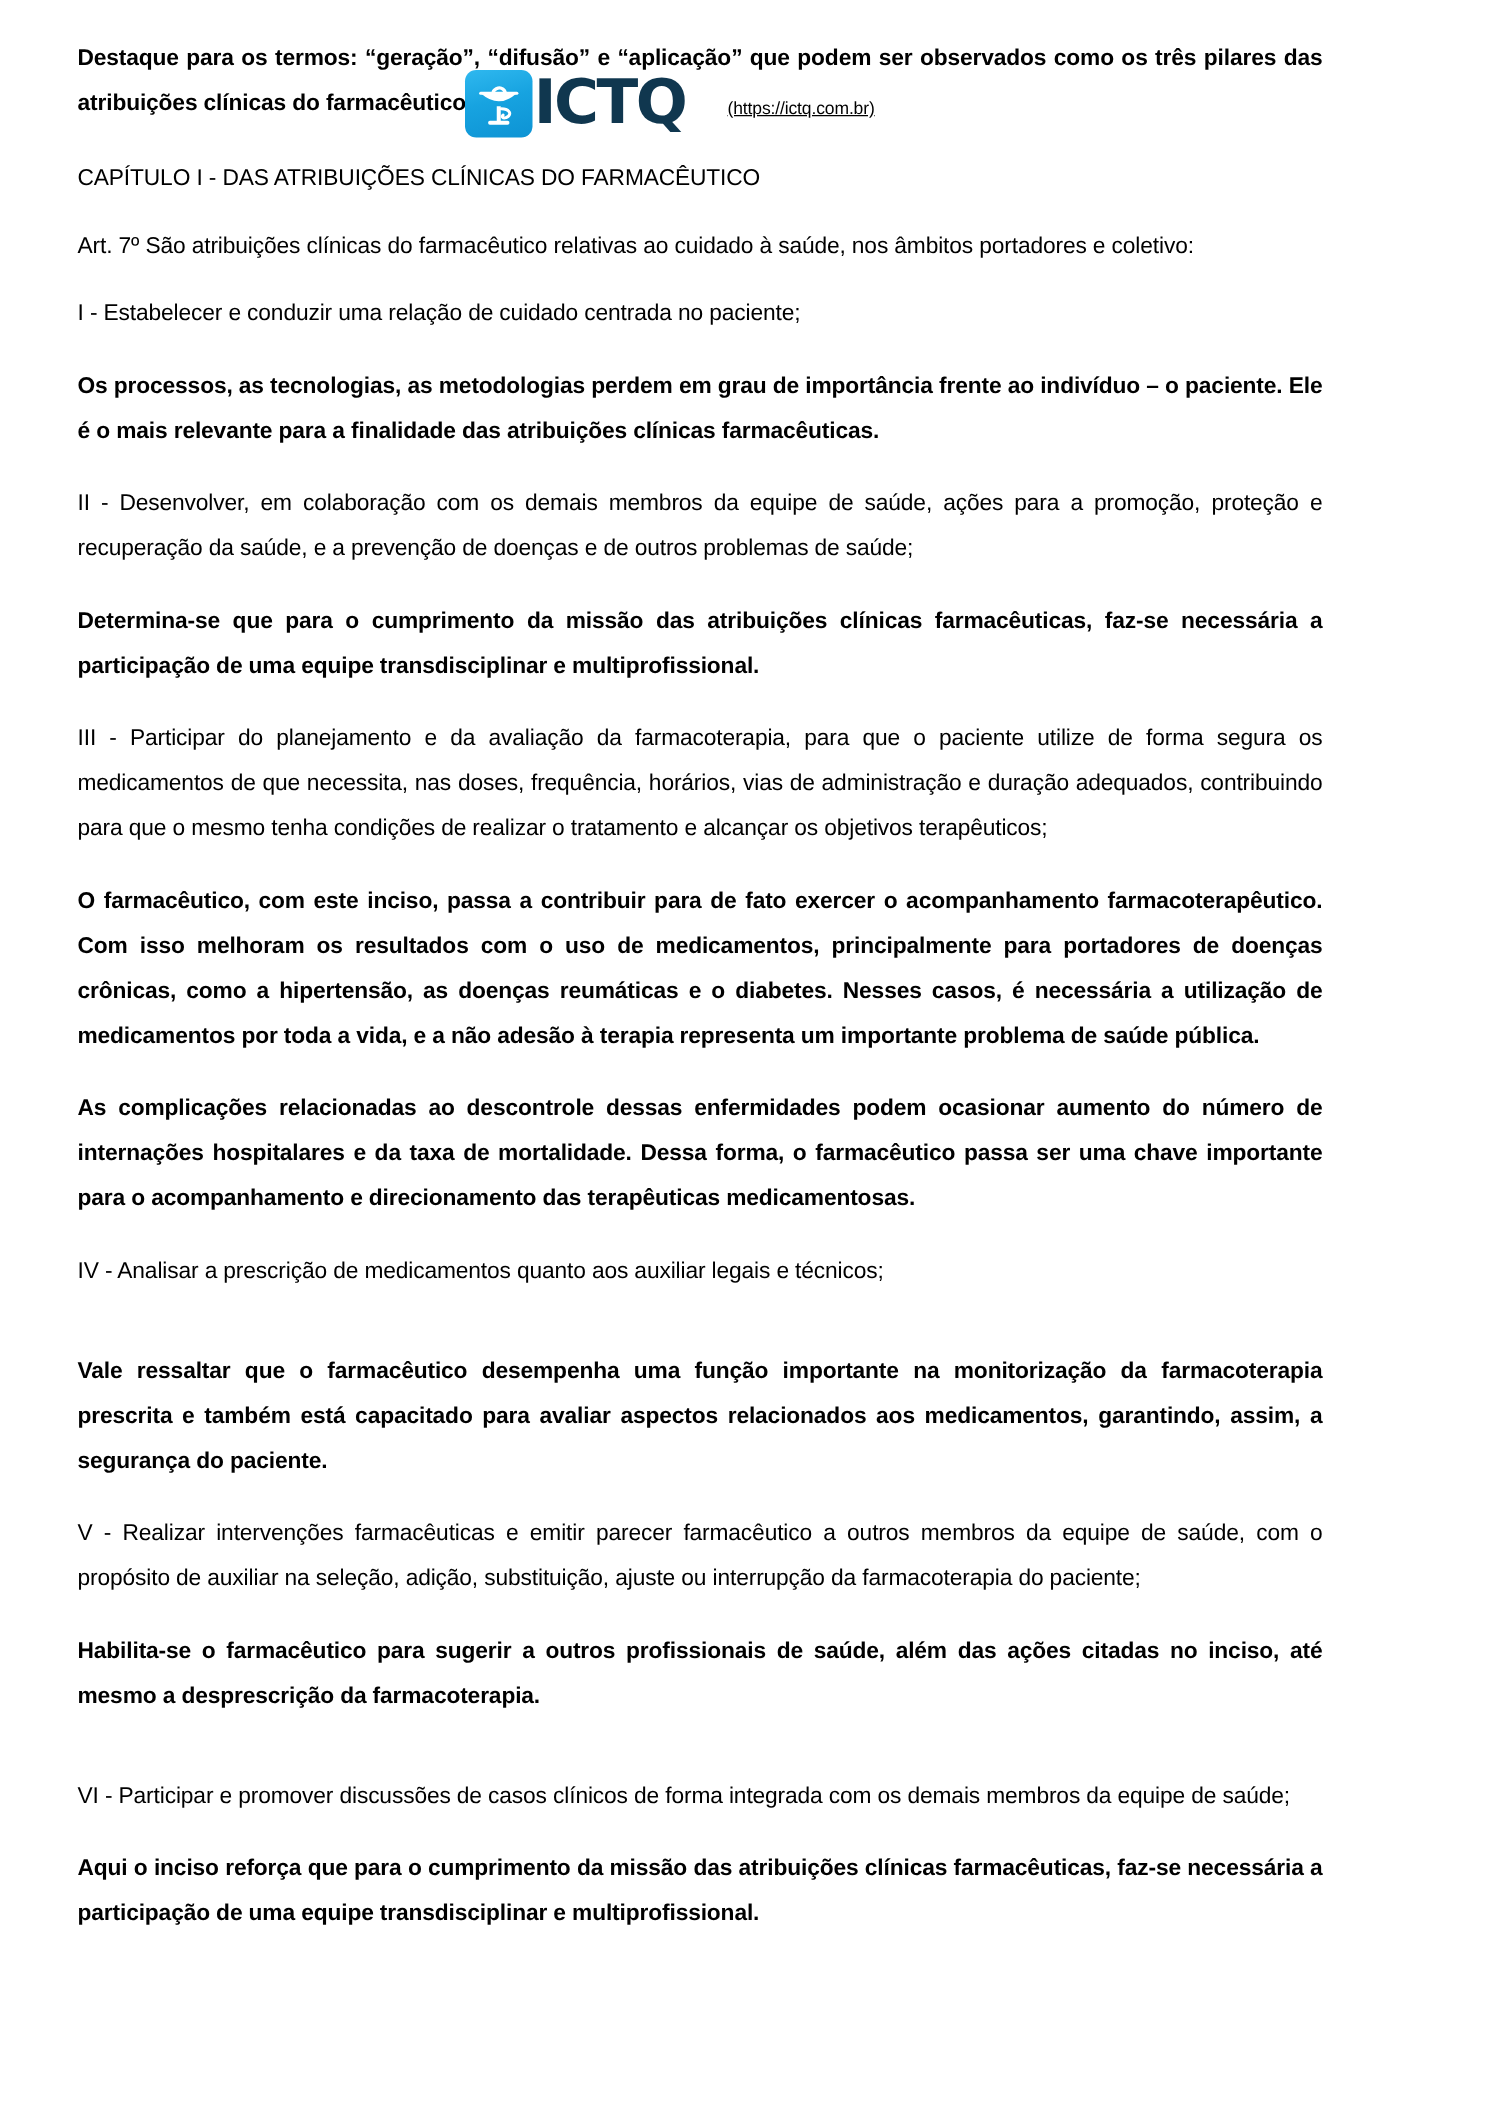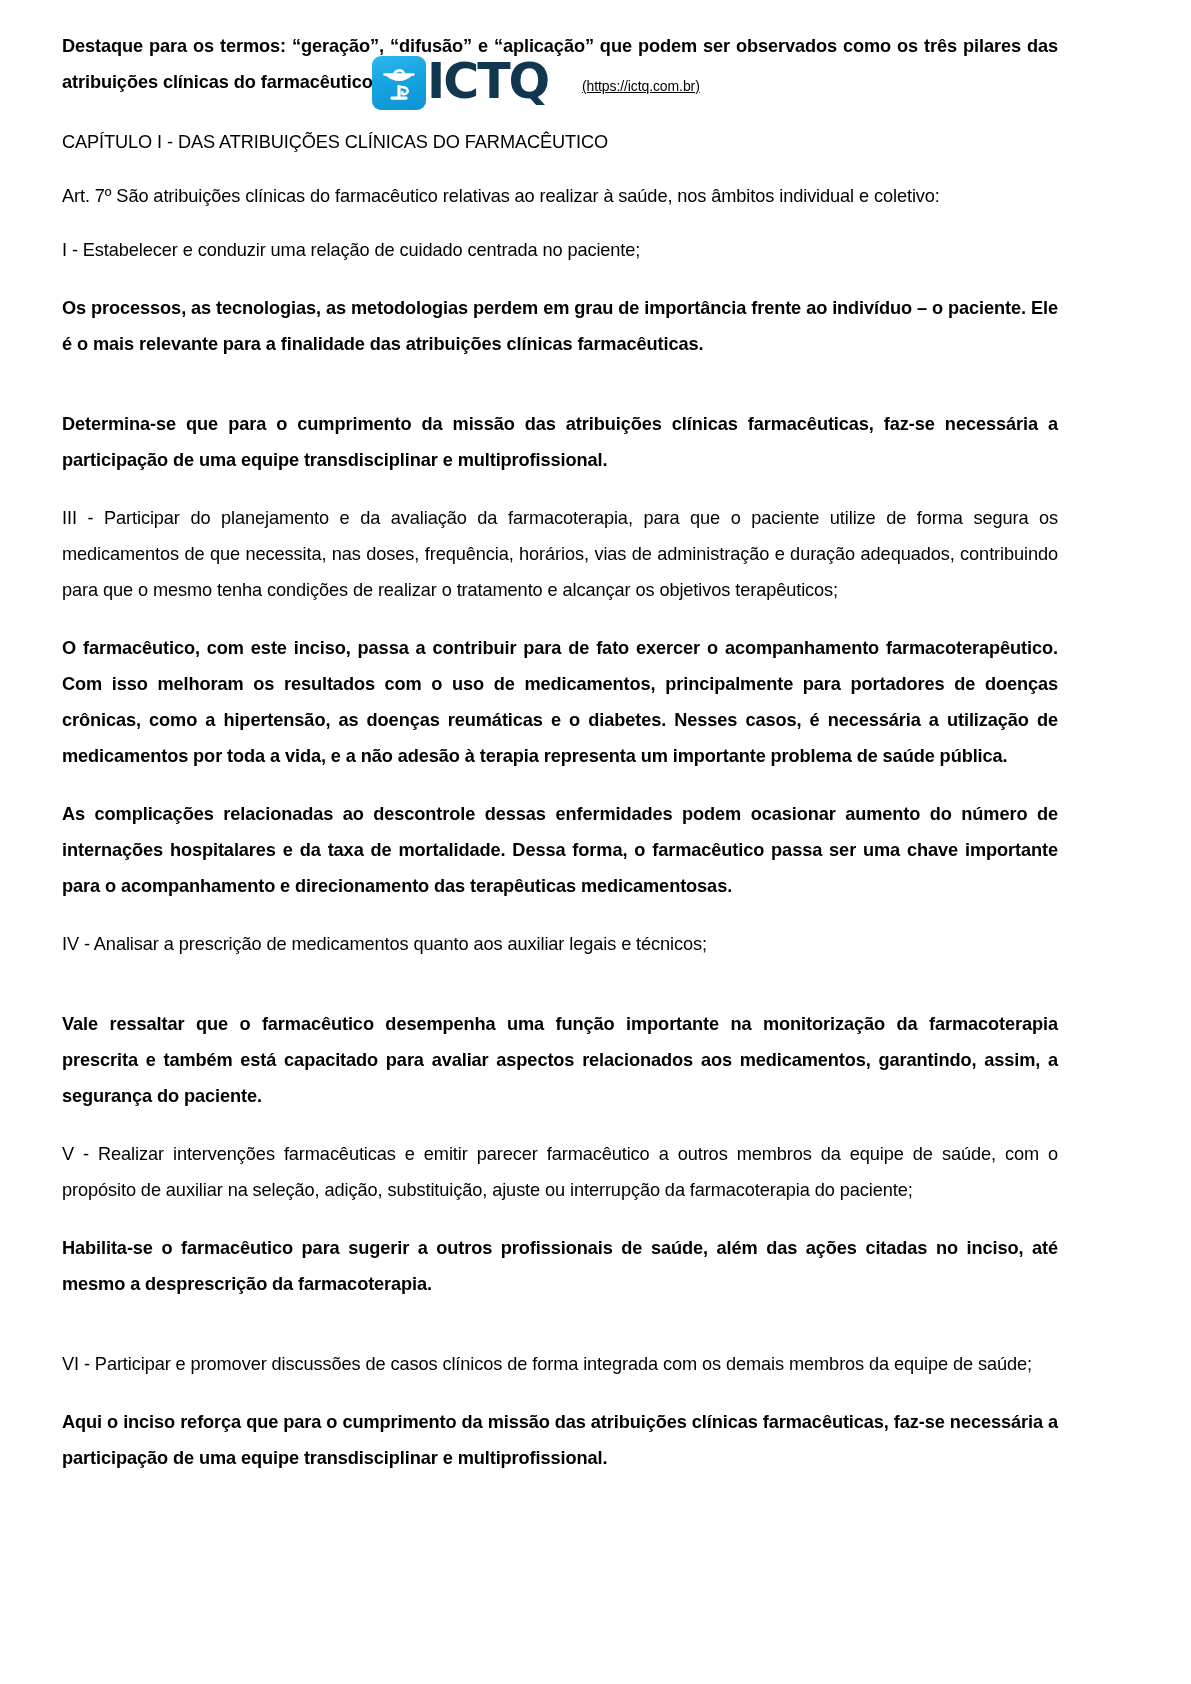--- a/index.html
+++ b/index.html
@@ -96,32 +96,33 @@
   <div class="doc-body">
 
     <p class="para bold">Destaque para os termos: “geração”, “difusão” e “aplicação” que podem ser observados como os três pilares das atribuições clínicas do farmacêuticos.</p>
 
     <div style="height:0"></div>
 
     <p class="para left heading-line" style="margin-top:24px;">CAPÍTULO I - DAS ATRIBUIÇÕES CLÍNICAS DO FARMACÊUTICO</p>
 
     <div class="gap-sm"></div>
 
-    <p class="para left">Art. 7º São atribuições clínicas do farmacêutico relativas ao realizar à saúde, nos âmbitos individual e coletivo:</p>
+    <p class="para left">Art. 7º São atribuições clínicas do farmacêutico relativas ao cuidado à saúde, nos âmbitos portadores e coletivo:</p>
 
     <div class="gap-sm"></div>
 
     <p class="para left">I - Estabelecer e conduzir uma relação de cuidado centrada no paciente;</p>
 
     <div class="gap-md"></div>
 
     <p class="para bold">Os processos, as tecnologias, as metodologias perdem em grau de importância frente ao indivíduo – o paciente. Ele é o mais relevante para a finalidade das atribuições clínicas farmacêuticas.</p>
 
     <div class="gap-md"></div>
 
+    <p class="para">II - Desenvolver, em colaboração com os demais membros da equipe de saúde, ações para a promoção, proteção e recuperação da saúde, e a prevenção de doenças e de outros problemas de saúde;</p>
 
     <div class="gap-md"></div>
 
     <p class="para bold">Determina-se que para o cumprimento da missão das atribuições clínicas farmacêuticas, faz-se necessária a participação de uma equipe transdisciplinar e multiprofissional.</p>
 
     <div class="gap-md"></div>
 
     <p class="para">III - Participar do planejamento e da avaliação da farmacoterapia, para que o paciente utilize de forma segura os medicamentos de que necessita, nas doses, frequência, horários, vias de administração e duração adequados, contribuindo para que o mesmo tenha condições de realizar o tratamento e alcançar os objetivos terapêuticos;</p>
 
     <div class="gap-md"></div>

